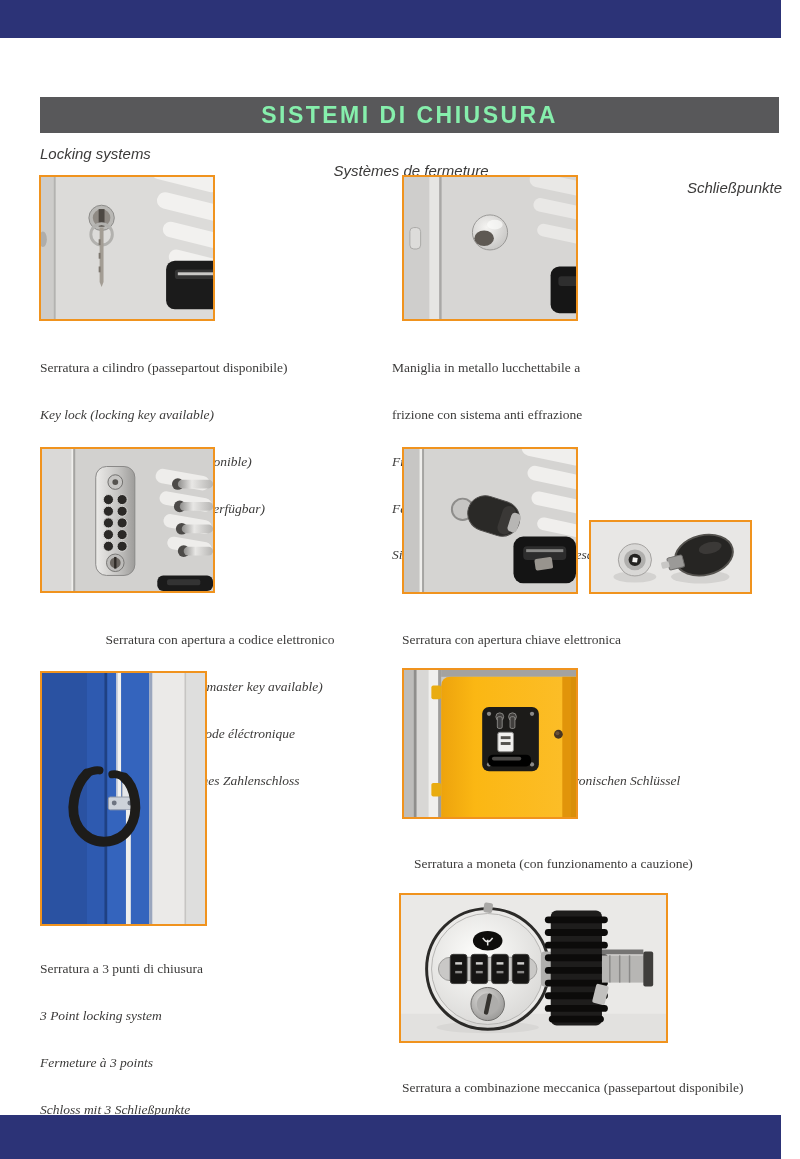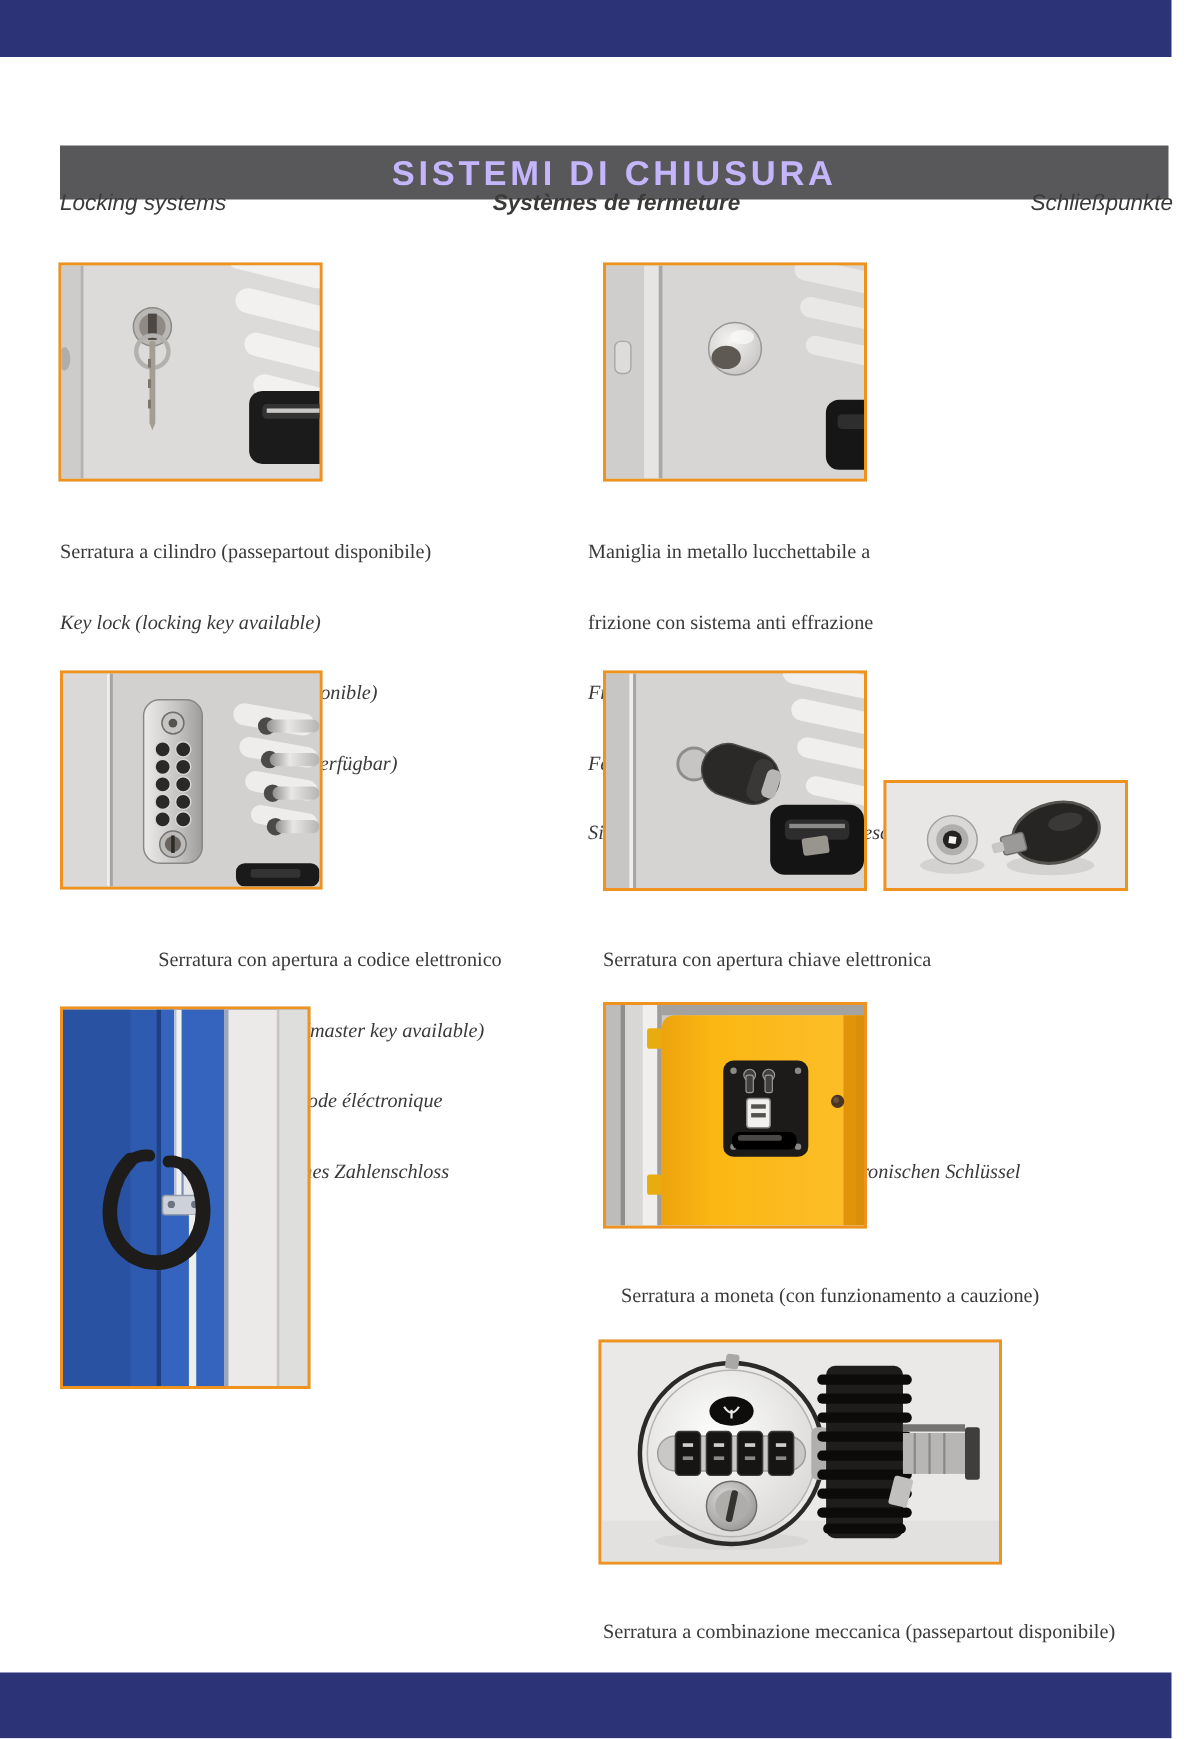--- a/index.html
+++ b/index.html
@@ -4,26 +4,26 @@
 <style>
   html,body{margin:0;padding:0;background:#fff;}
   body{font-family:"Liberation Sans", sans-serif;}
   .page{position:relative;width:800px;height:1159px;background:#fff;overflow:hidden;}
 
   .topbar{position:absolute;left:0;top:0;width:781px;height:38px;background:#2c3377;}
   .bottombar{position:absolute;left:0;top:1115px;width:781px;height:44px;background:#2c3377;}
 
   .titlebar{position:absolute;left:40px;top:97px;width:739px;height:36px;background:#58585a;
             display:flex;align-items:center;justify-content:center;}
-  .title{color:#c4b5fd;font-weight:bold;font-size:23px;letter-spacing:2.5px;}
-
-  .subtitles{position:absolute;left:40px;top:127px;width:742px;display:flex;
-             font-style:italic;font-size:15px;color:#3b3a39;}
+  .title{color:#86efac;font-weight:bold;font-size:23px;letter-spacing:2.5px;}
+
+  .subtitles{position:absolute;left:40px;top:145px;width:742px;display:flex;
+             font-style:italic;font-size:15px;color:#3b3a39;flex-direction:column;}
   .sub.left{flex:1;text-align:left;}
-  .sub.center{flex:1;text-align:center;font-weight:bold;}
+  .sub.center{flex:1;text-align:center;}
   .sub.right{flex:1;text-align:right;}
 
   .photo{position:absolute;border:2px solid #f0931e;box-sizing:border-box;background:#dcdbd9;}
   .photo svg{display:block;width:100%;height:100%;}
   .p1{left:39px;top:175px;width:176px;height:146px;}
   .p2{left:402px;top:175px;width:176px;height:146px;}
   .p3{left:40px;top:447px;width:175px;height:146px;}
   .p4{left:402px;top:447px;width:176px;height:147px;}
   .p4b{left:589px;top:520px;width:163px;height:74px;}
   .p5{left:40px;top:671px;width:167px;height:255px;}
@@ -297,20 +297,26 @@
       <rect x="96" y="64" width="16" height="20" rx="2" fill="#f2f1ef" stroke="#8a8988"></rect>
       <rect x="99" y="68" width="10" height="3" fill="#55534f"></rect>
       <rect x="99" y="74" width="10" height="3" fill="#55534f"></rect>
       <rect x="86" y="87" width="44" height="12" rx="5" fill="#000000"></rect>
       <rect x="90" y="89" width="30" height="4" rx="2" fill="#4a4846"></rect>
       <circle cx="158" cy="66" r="4.5" fill="#483523"></circle>
       <circle cx="157" cy="65" r="2" fill="#6b513a"></circle>
     </svg>
   </div>
 
+  <div class="cap c5">
+    <div class="ln">Serratura a 3 punti di chiusura</div>
+    <div class="ln it">3 Point locking system</div>
+    <div class="ln it">Fermeture à 3 points</div>
+    <div class="ln it">Schloss mit 3 Schließpunkte</div>
+  </div>
 
   <div class="cap c6">
     <div class="ln">Serratura a moneta (con funzionamento a cauzione)</div>
     <div class="ln it">Coin lock (public use)</div>
     <div class="ln it">Serrure à monnayeur (à  caution)</div>
     <div class="ln it">Münzpfandschloss (Kaution Arbeitssystem)</div>
   </div>
 
   <div class="photo p7">
     <svg viewBox="0 0 269 150" preserveAspectRatio="none" aria-hidden="true">

